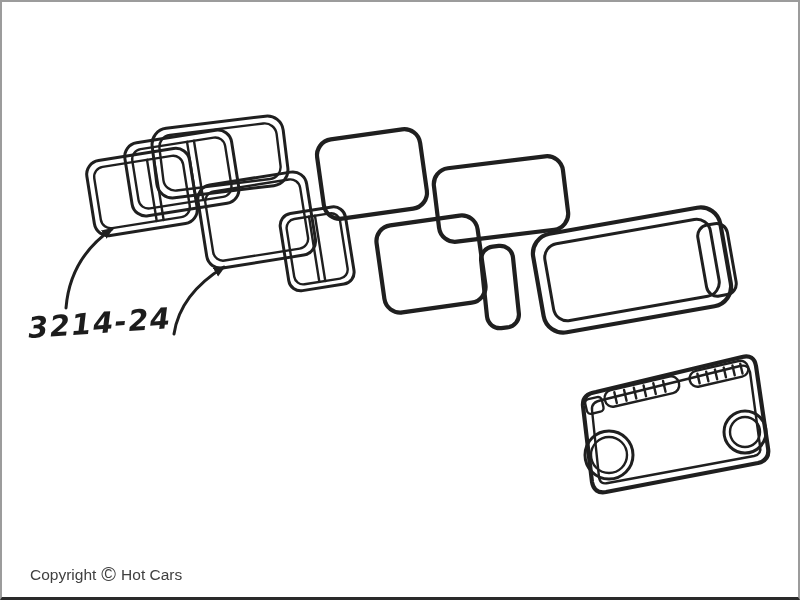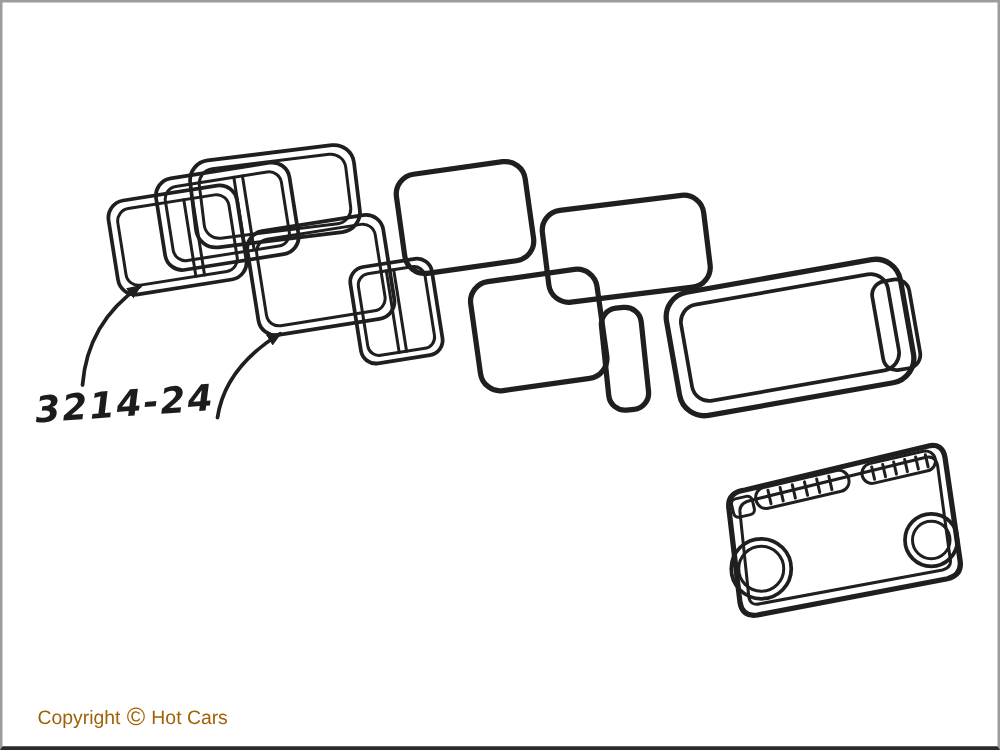--- a/index.html
+++ b/index.html
@@ -46,21 +46,21 @@
     white-space: nowrap;
     user-select: none;
   }
   .footer {
     position: absolute;
     left: 28px;
     bottom: 12px;
     display: flex;
     align-items: center;
     gap: 5px;
-    color: #a16207;
+    color: #404040;
     font-size: 15.5px;
   }
   .footer .copy-symbol {
     font-size: 20px;
     line-height: 1;
     position: relative;
     top: -1px;
   }
 </style>
 </head>

